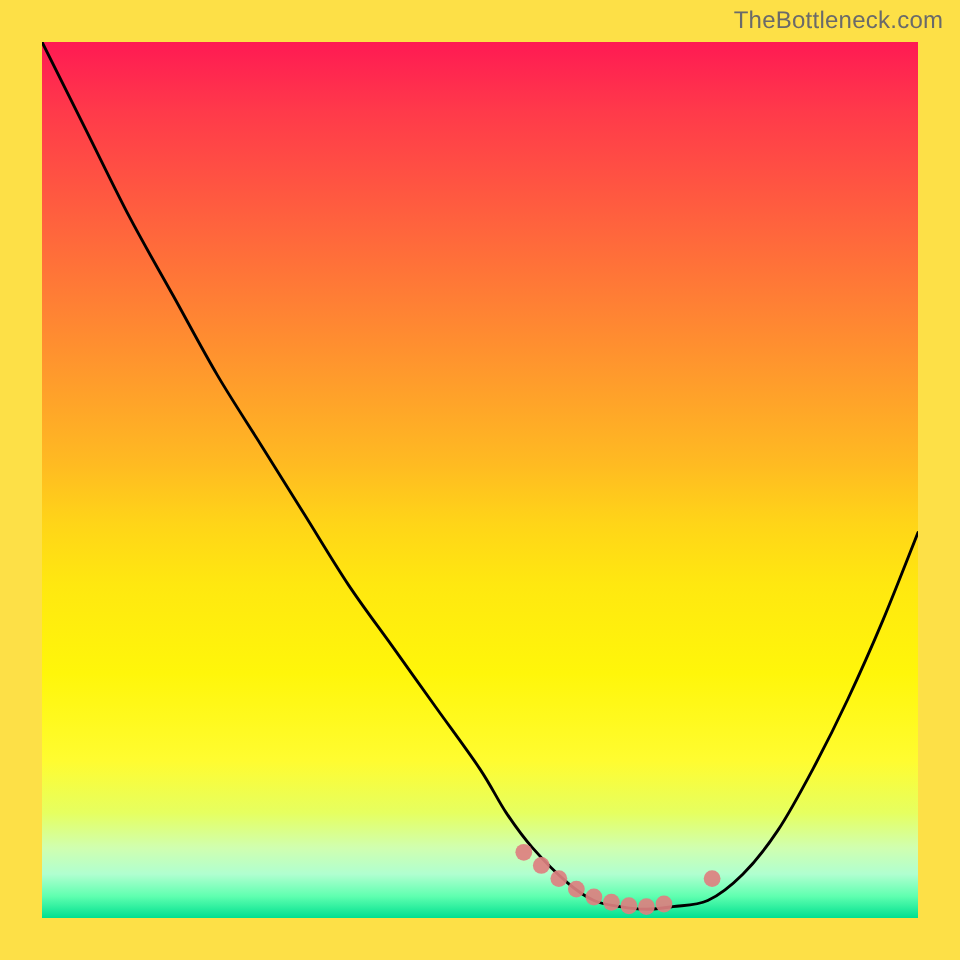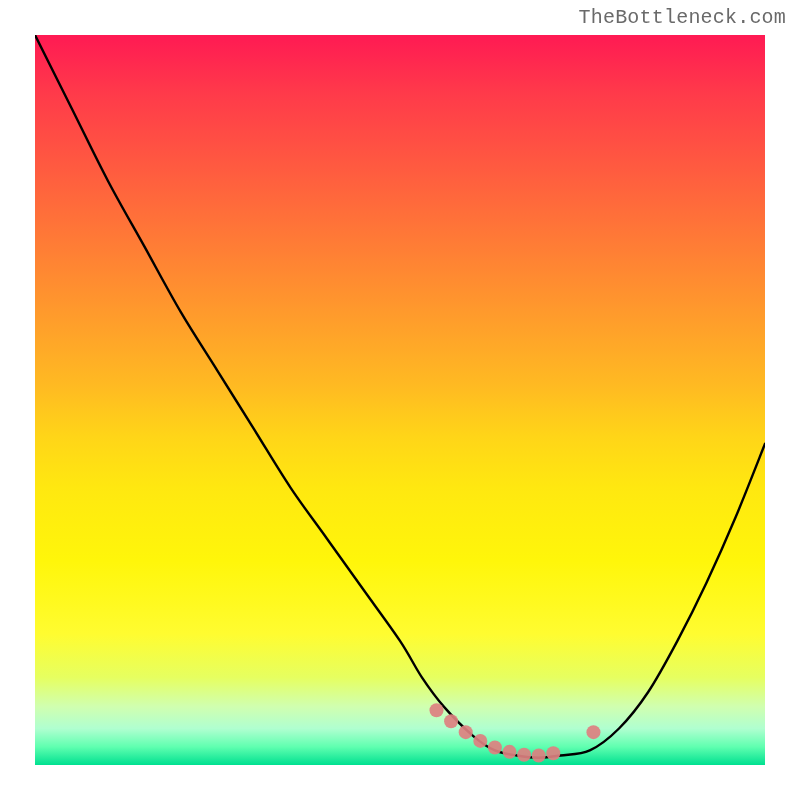--- a/index.html
+++ b/index.html
@@ -8,22 +8,21 @@
     width: 800px;
     height: 800px;
     overflow: hidden;
     background: #000;
     font-family: Arial, Helvetica, sans-serif;
   }
   .frame {
     position: relative;
     width: 800px;
     height: 800px;
-    background: #ffffff;
-    font-family: Liberation Mono, monospace;
+    background: #fde047;
   }
   .plot-area {
     position: absolute;
     left: 35px;
     top: 35px;
     width: 730px;
     height: 730px;
     background: linear-gradient(to bottom,
       #ff1a53 0%,
       #ff3a4a 8%,

